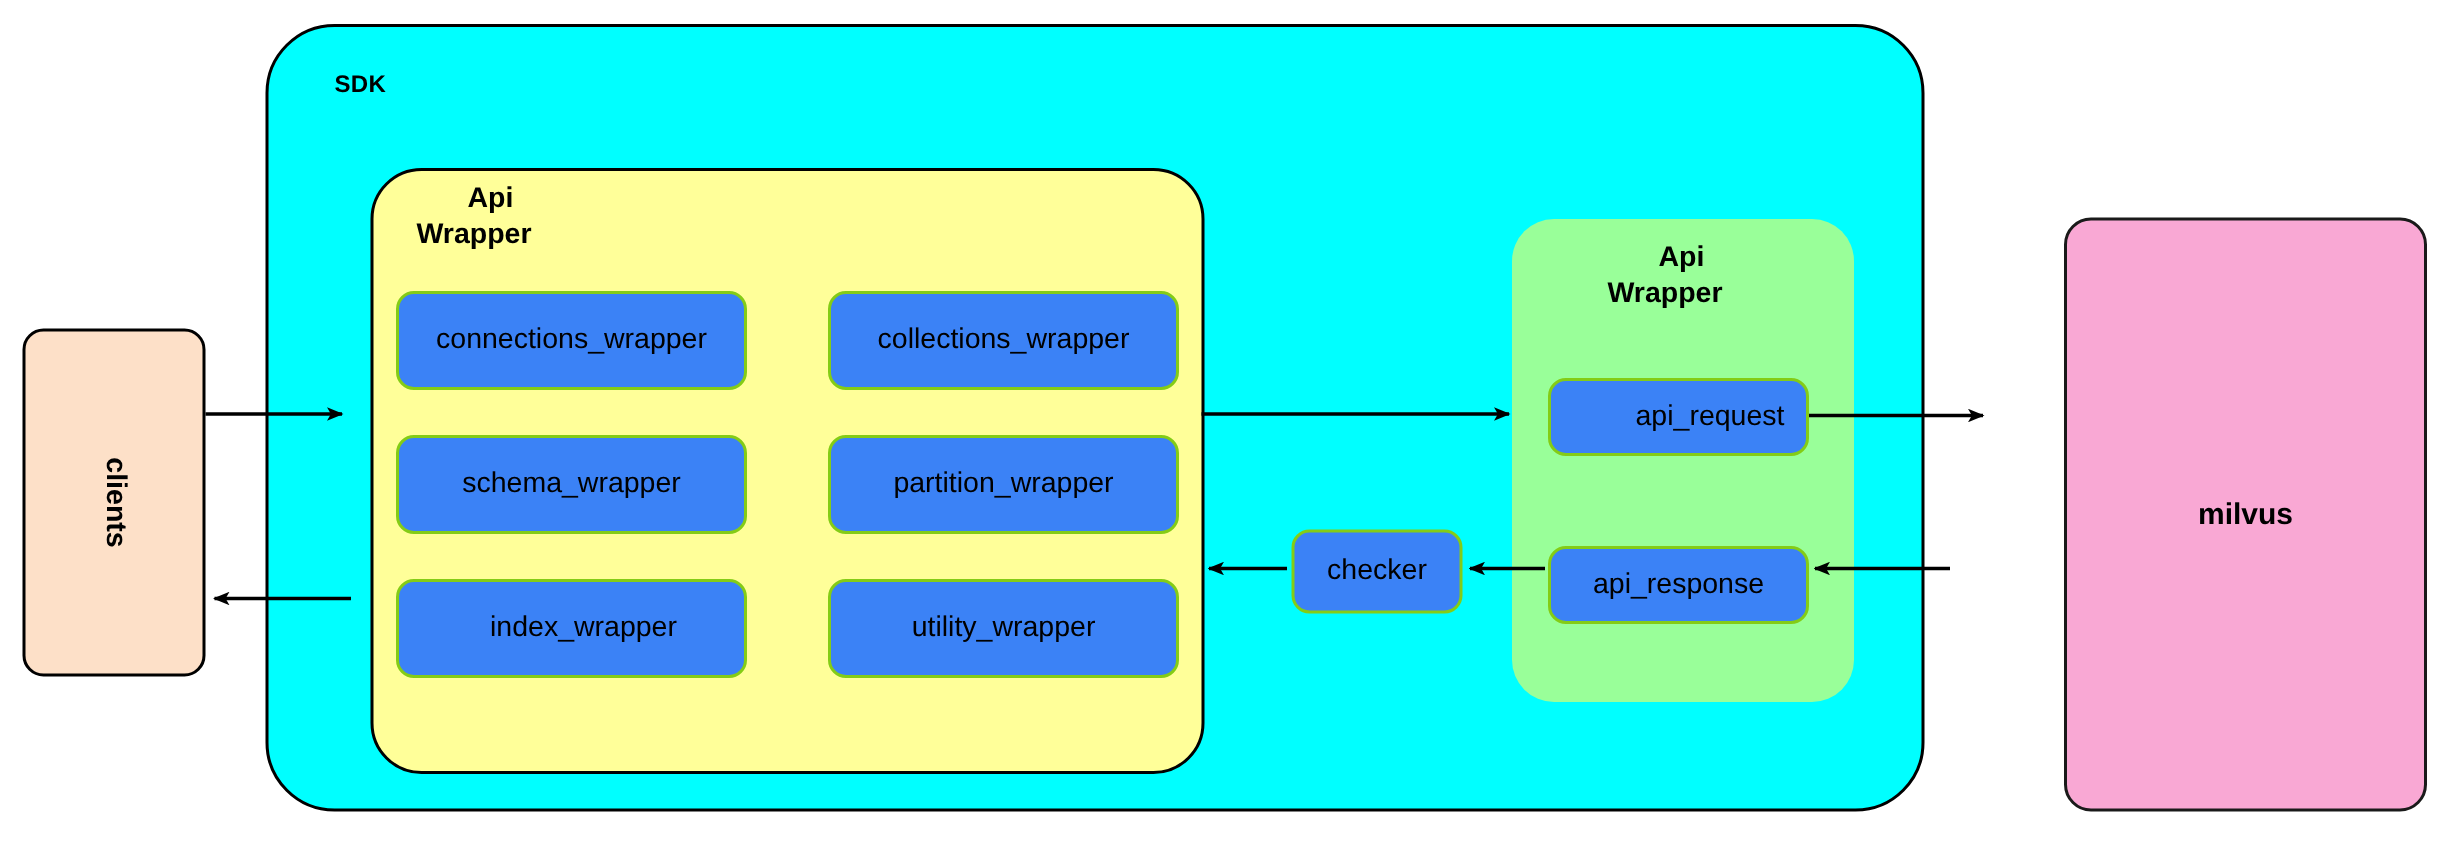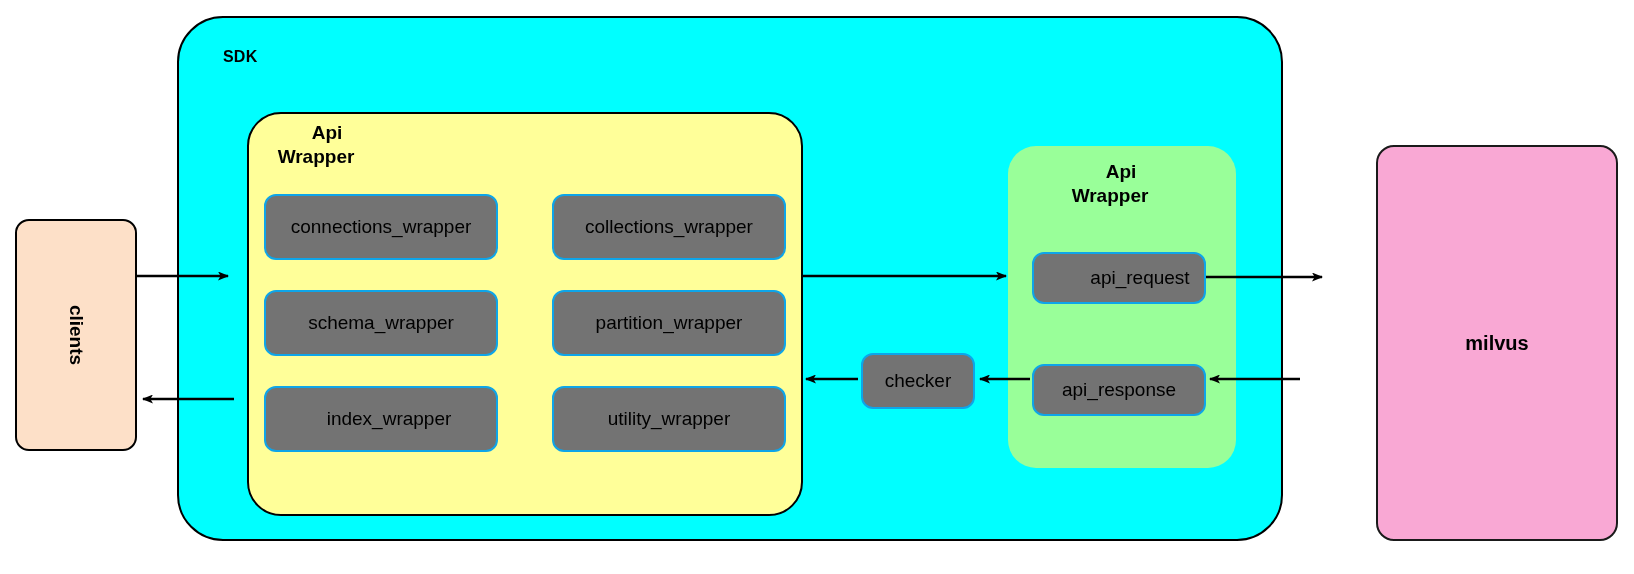--- a/index.html
+++ b/index.html
@@ -87,22 +87,22 @@
     font-size: 19px;
     font-weight: bold;
     color: #000000;
     line-height: 1.25;
     width: 130px;
   }
   .gateway-label .l2 { display: block; margin-left: -22px; }
 
   
   .node {
-    background: #737373;
-    border: 2px solid #0ea5e9;
+    background: #3b82f6;
+    border: 2px solid #84cc16;
     border-radius: 12px;
     font-size: 19px;
     color: #000000;
   }
   .wrap-node { width: 234px; height: 66px; }
 
   .n-connections { left: 264px; top: 194px; }
   .n-collections { left: 552px; top: 194px; }
   .n-schema      { left: 264px; top: 290px; }
   .n-partition   { left: 552px; top: 290px; }

